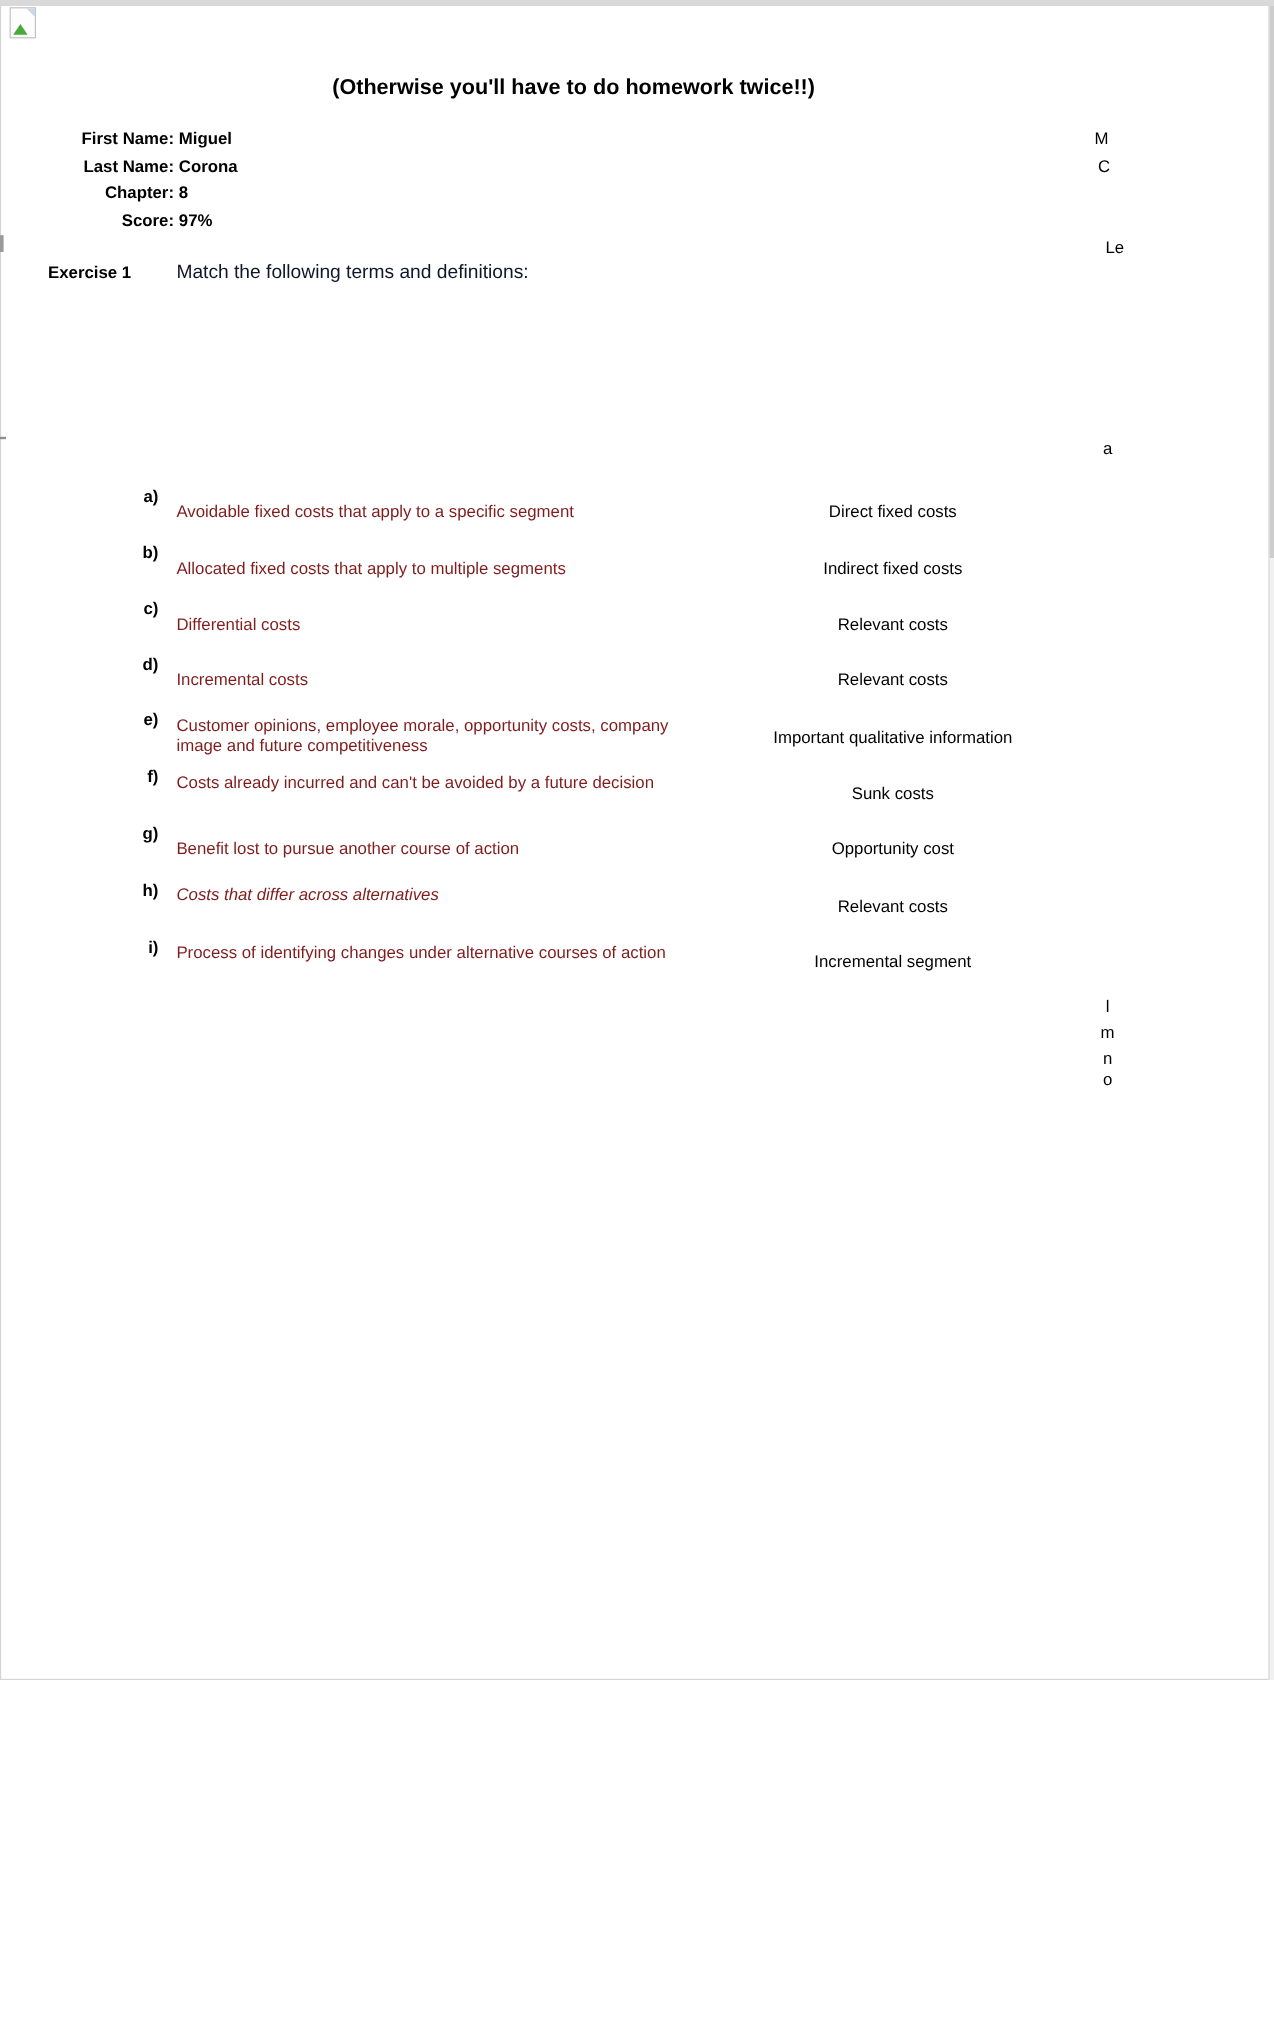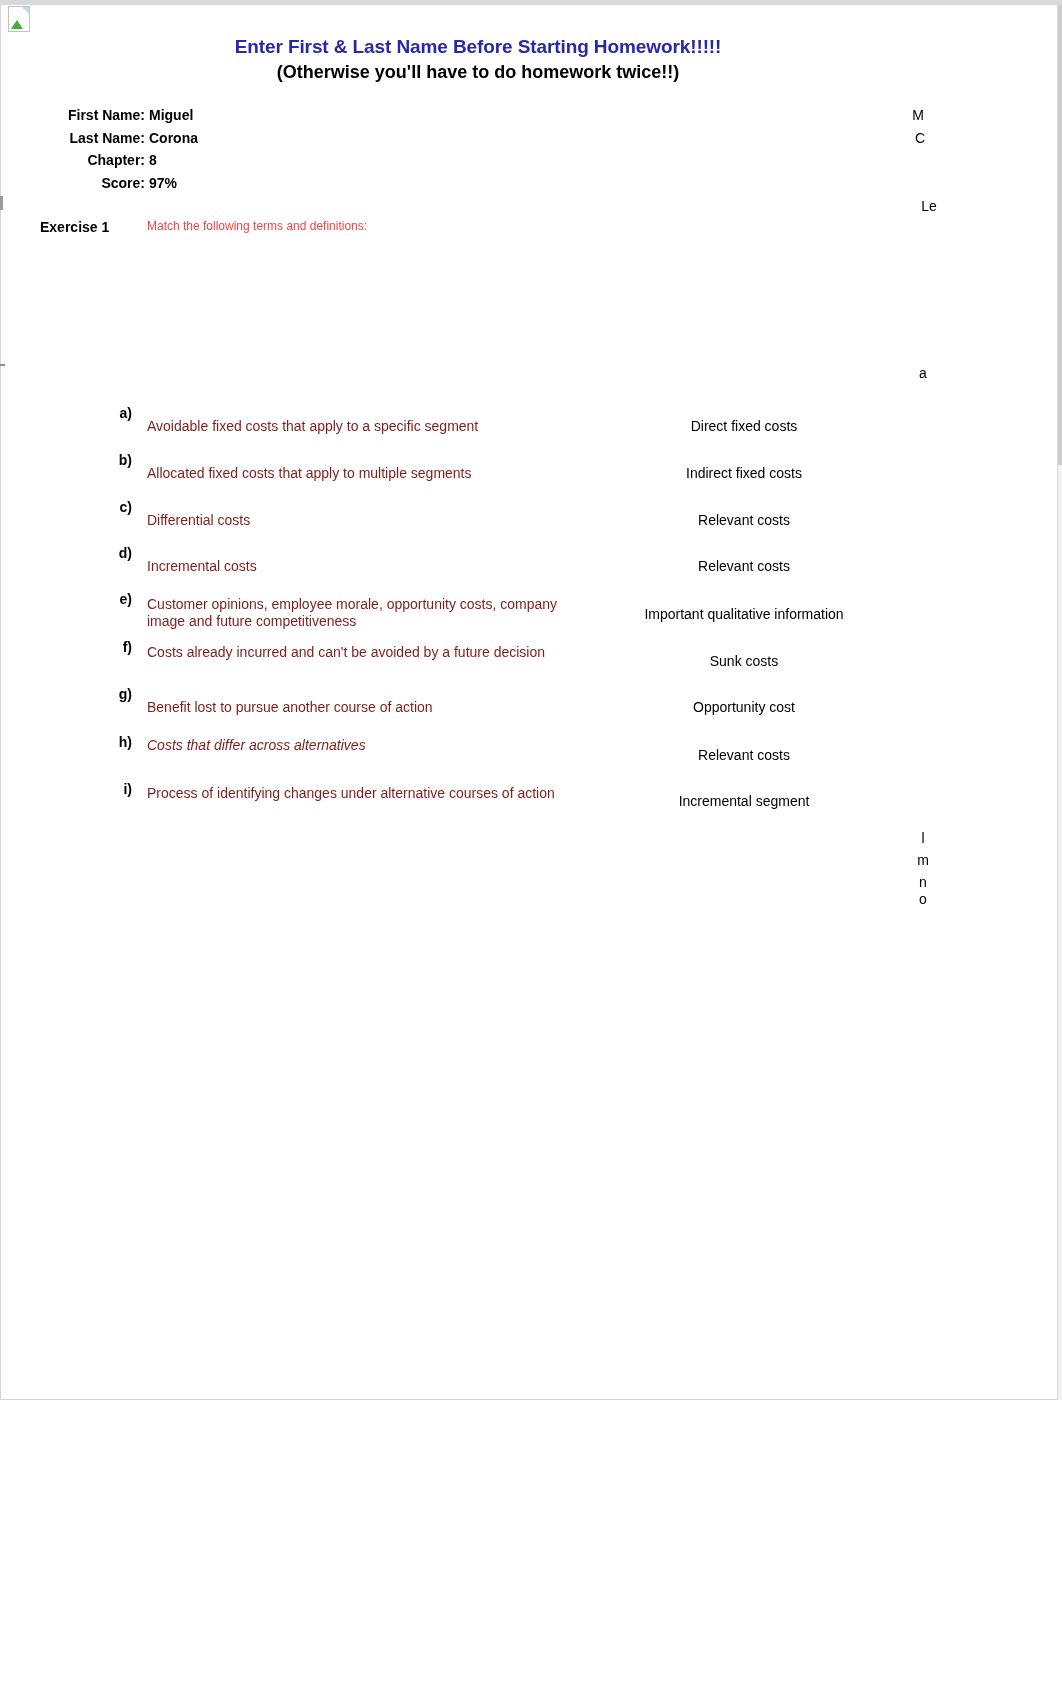--- a/index.html
+++ b/index.html
@@ -159,22 +159,22 @@
     position: absolute;
     left: 40px; top: 219px;
     font-size: 14px;
     font-weight: bold;
     color: #000;
     white-space: nowrap;
   }
   .ex-text {
     position: absolute;
     left: 147px; top: 219px;
-    font-size: 12px;
-    color: #ef4444;
+    font-size: 16px;
+    color: #0f172a;
     white-space: nowrap;
     text-align: center;
   }
 
   
   .match-list {
     position: absolute;
     left: 0; top: 400px;
     width: 1062px;
   }
@@ -223,21 +223,20 @@
   <div class="right-rail-thumb"></div>
 
   <div class="broken-img">
     <span class="fold"></span>
     <span class="pic">
       <span class="sky"></span>
       <span class="hill"></span>
     </span>
   </div>
 
-  <div class="title-main">Enter First &amp; Last Name Before Starting Homework!!!!!</div>
   <div class="title-sub">(Otherwise you'll have to do homework twice!!)</div>
 
   <div id="info-block">
       <div class="info-row" style="left: 0px; top: 107px;">
         <span class="info-label">First Name:</span>
         <span class="info-value">Miguel</span>
       </div>
       <div class="info-row" style="left: 0px; top: 130px;">
         <span class="info-label">Last Name:</span>
         <span class="info-value">Corona</span>

